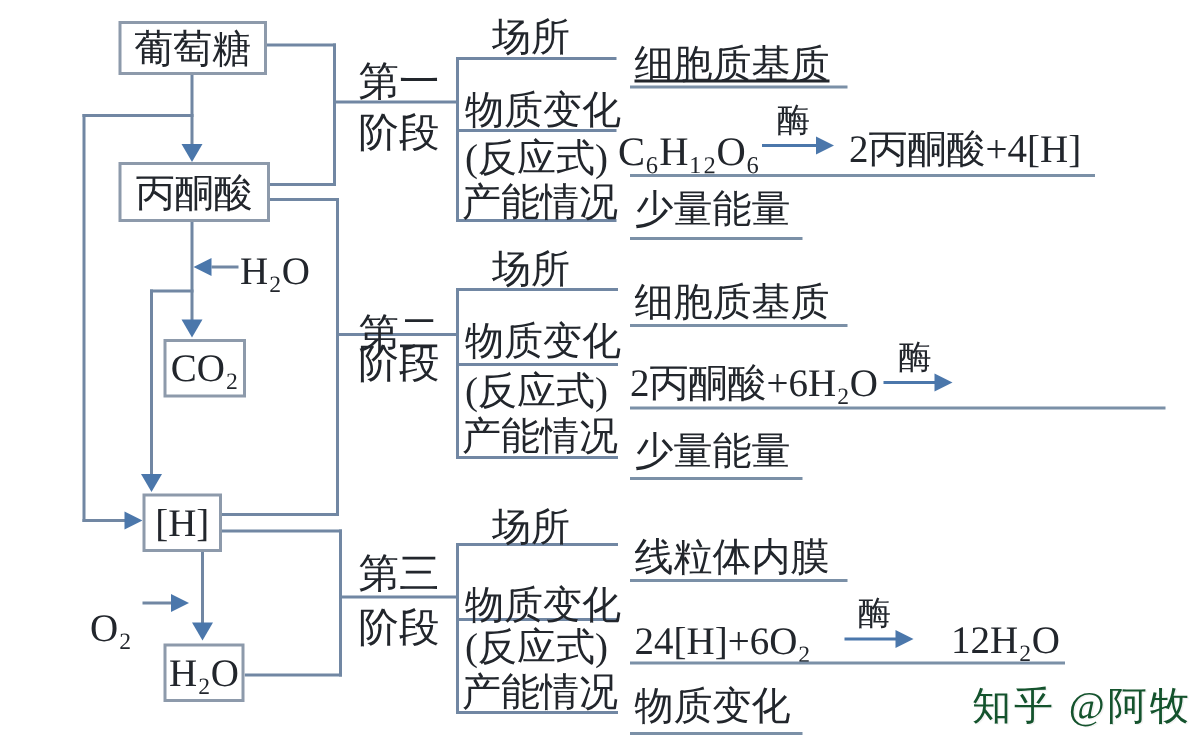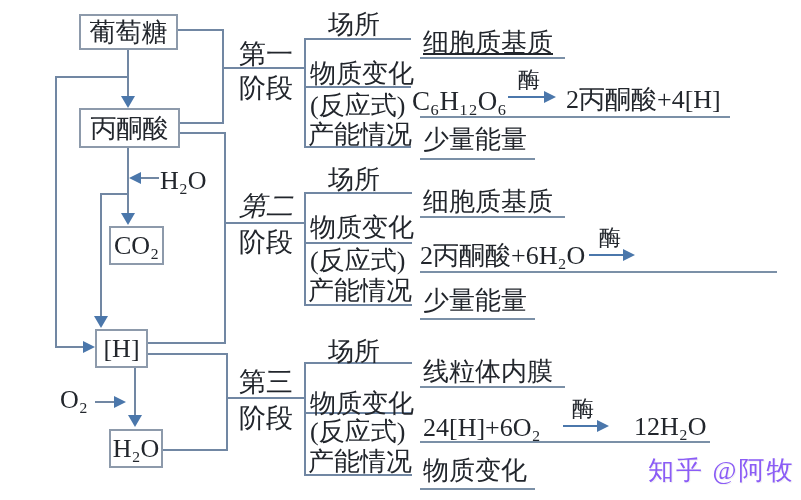--- a/index.html
+++ b/index.html
@@ -18,21 +18,21 @@
   
   .box{
     position:absolute;border:2px solid #8d9aab;background:#fff;box-sizing:border-box;
     display:flex;align-items:center;justify-content:center;
     font-size:26px;color:#22262c;white-space:nowrap;
   }
   
   .t{position:absolute;white-space:nowrap;color:#22262c;font-size:26px;line-height:1.05;}
   .t27{font-size:27px;}
   .enz{font-size:22px;}
-  .wm{position:absolute;white-space:nowrap;color:#8b5cf6;font-size:26px;letter-spacing:2px;text-shadow:1px 1px 0 #f2f2f2;}
+  .wm{position:absolute;white-space:nowrap;color:#14532d;font-size:26px;letter-spacing:2px;text-shadow:1px 1px 0 #f2f2f2;}
 </style>
 </head>
 <body>
 
 <div class="canvas">
 
   <div class="vl" style="left:127px;top:50px;height:48px;"></div>
   <div class="ar-d" style="left:121px;top:96px;"></div>
 
   <div class="hl" style="left:55px;top:76px;width:74px;"></div>
@@ -62,21 +62,21 @@
   <div class="hl" style="left:148px;top:342px;width:78px;"></div>
 
   <div class="hl" style="left:148px;top:353px;width:80px;"></div>
   <div class="vl" style="left:226px;top:353px;height:98px;"></div>
   <div class="hl" style="left:226px;top:397px;width:79px;"></div>
   <div class="hl" style="left:163px;top:449px;width:65px;"></div>
 
   <div class="vl" style="left:134px;top:368px;height:48px;"></div>
   <div class="ar-d" style="left:128px;top:415px;"></div>
 
-  <div class="t" style="left:60px;top:386px;">O₂</div>
+  <div class="t" style="left:60px;top:405px;">O₂</div>
   <div class="hl" style="left:95px;top:401px;width:20px;"></div>
   <div class="ar-r" style="left:114px;top:396px;"></div>
 
   <div class="box" style="left:79px;top:14px;width:99px;height:36px;">葡萄糖</div>
   <div class="box" style="left:109px;top:226px;width:55px;height:39px;">CO₂</div>
   <div class="box" style="left:79px;top:108px;width:101px;height:40px;">丙酮酸</div>
   <div class="box" style="left:95px;top:329px;width:53px;height:39px;">[H]</div>
   <div class="box" style="left:109px;top:429px;width:54px;height:39px;">H₂O</div>
 
   <div class="t t27" style="left:239px;top:40px;">第一</div>
@@ -94,21 +94,21 @@
   <div class="ul" style="left:420px;top:57px;width:145px;"></div>
   <div class="t t27" style="left:412px;top:87px;">C₆H₁₂O₆</div>
   <div class="t enz" style="left:518px;top:68px;">酶</div>
   <div class="hl" style="left:508px;top:96px;width:38px;background:#4b77ab;"></div>
   <div class="ar-r" style="left:544px;top:91px;"></div>
   <div class="t" style="left:566px;top:86px;">2丙酮酸+4[H]</div>
   <div class="ul" style="left:420px;top:116px;width:310px;"></div>
   <div class="t" style="left:423px;top:126px;">少量能量</div>
   <div class="ul" style="left:420px;top:158px;width:115px;"></div>
 
-  <div class="t t27" style="left:239px;top:192px;font-style:italic;">第二</div>
+  <div class="t t27" style="left:239px;top:208px;">第二</div>
   <div class="t t27" style="left:239px;top:228px;">阶段</div>
   <div class="vl" style="left:304px;top:193px;height:113px;"></div>
   <div class="hl" style="left:304px;top:192px;width:108px;"></div>
   <div class="hl" style="left:304px;top:242px;width:108px;"></div>
   <div class="hl" style="left:304px;top:304px;width:108px;"></div>
   <div class="t" style="left:328px;top:166px;">场所</div>
   <div class="t" style="left:310px;top:214px;">物质变化</div>
   <div class="t" style="left:310px;top:247px;">(反应式)</div>
   <div class="t" style="left:308px;top:277px;">产能情况</div>
 

